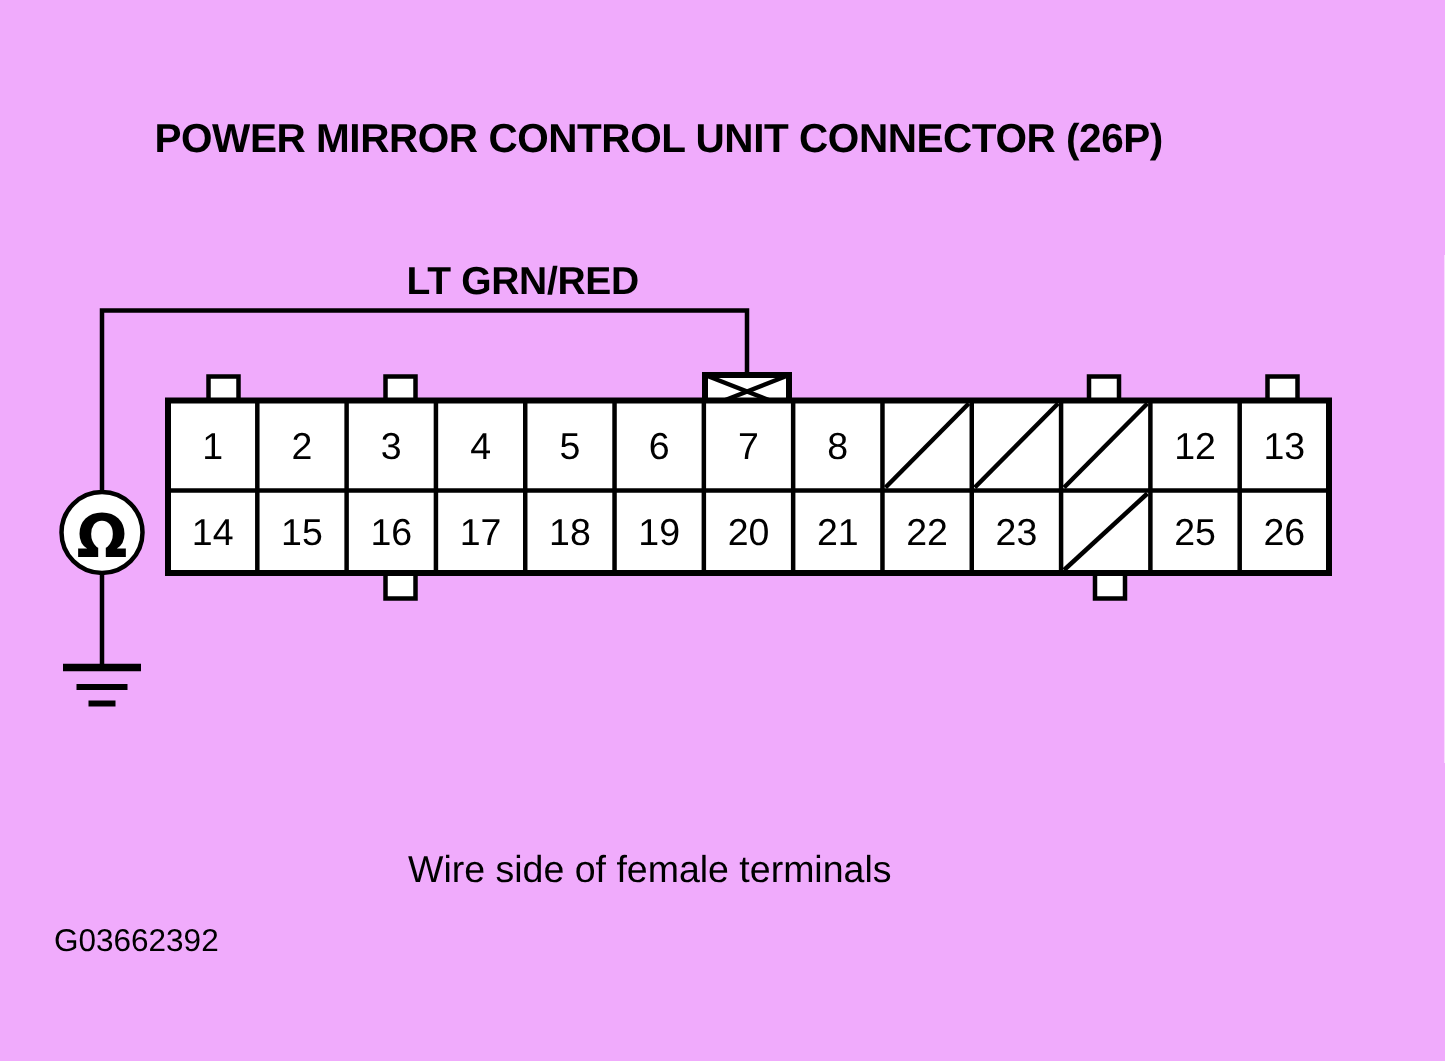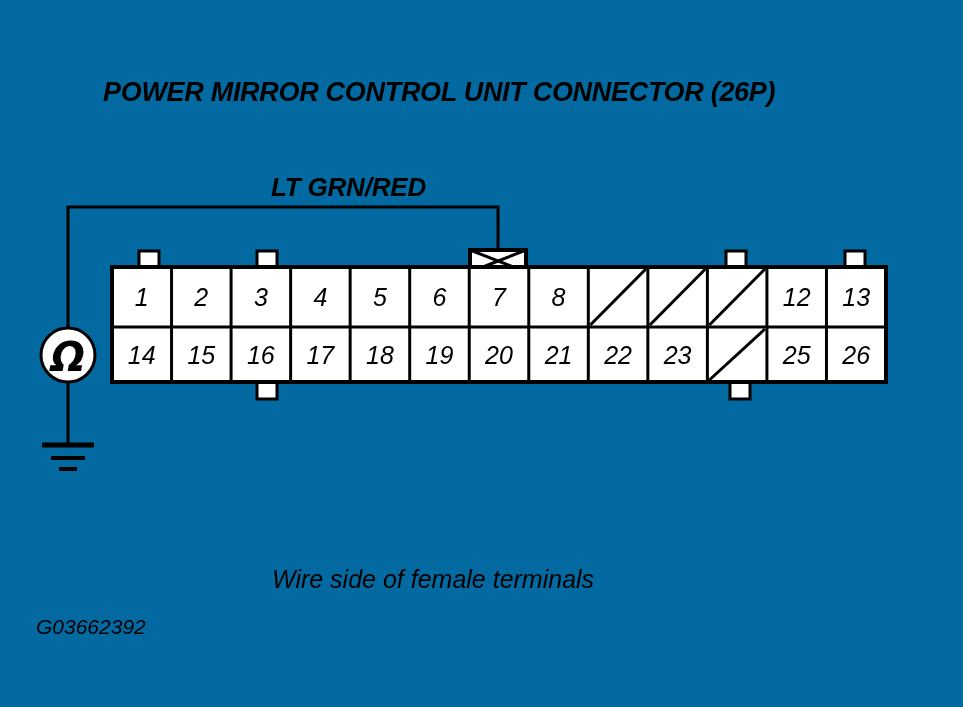--- a/index.html
+++ b/index.html
@@ -9,23 +9,22 @@
     background: #ffffff;
   }
   body {
     font-family: "Liberation Sans", sans-serif;
     color: #000000;
   }
   #page {
     position: relative;
     width: 963px;
     height: 707px;
-    background: #0369a1;
+    background: #f0abfc;
     overflow: hidden;
-    font-style: italic;
   }
   #diagram-svg {
     position: absolute;
     left: 0;
     top: 0;
     width: 963px;
     height: 707px;
   }
   .ttl {
     font-family: "Liberation Sans", sans-serif;

